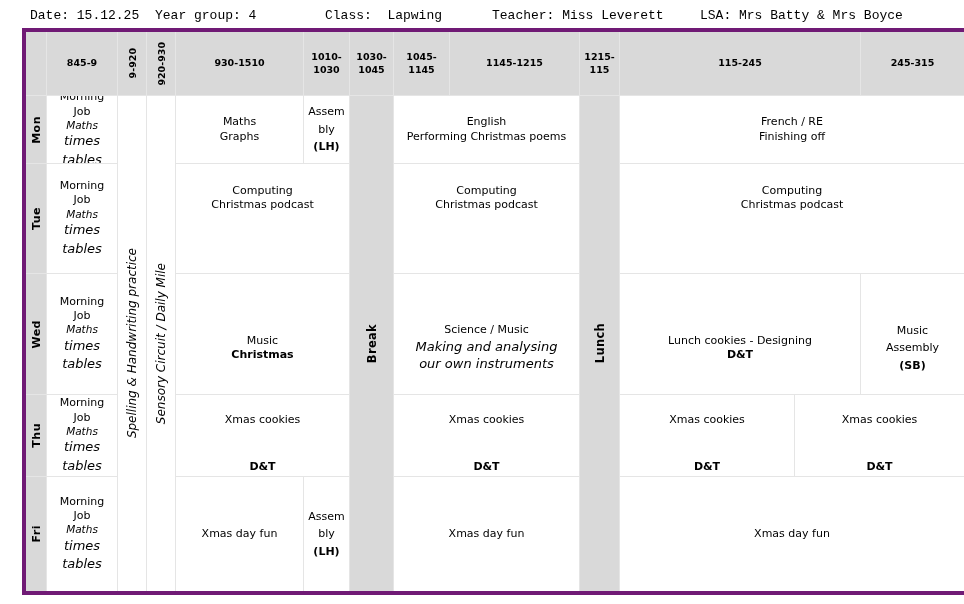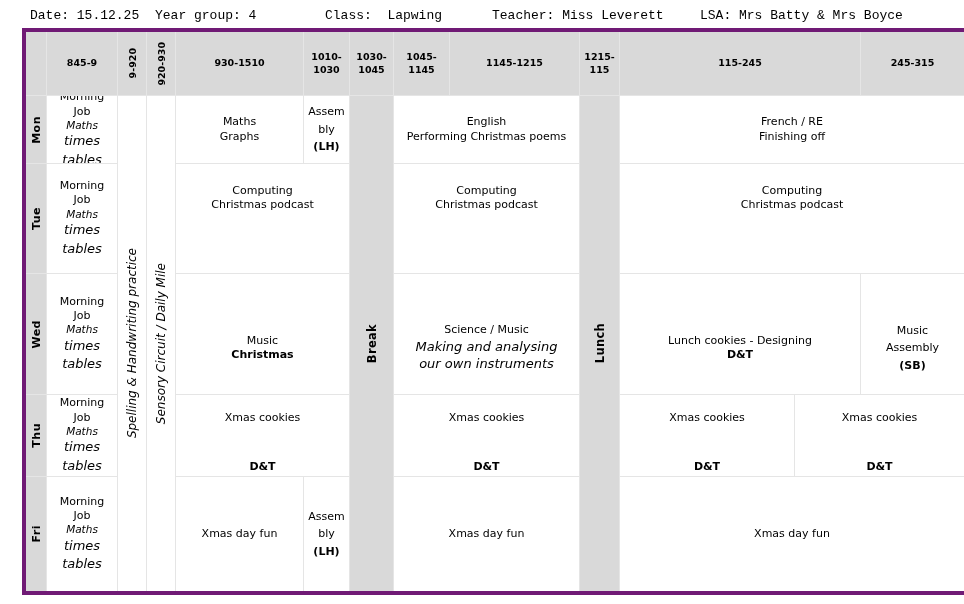--- a/index.html
+++ b/index.html
@@ -37,21 +37,21 @@
   .s.bold{font-weight:bold;}
   .s.sm{font-size:13px;max-width:150px;line-height:1.35;font-style:italic;}
   .it{font-style:italic;font-weight:normal;font-size:10.5px;}
   .tiny{font-style:italic;font-size:13px;line-height:1.4;}
   .th{font-weight:bold;font-size:9.5px;line-height:1.35;white-space:pre-line;}
   .vtext{writing-mode:vertical-rl;transform:rotate(180deg);}
   .vday{font-weight:bold;font-size:11px;letter-spacing:.5px;}
   .vth{font-weight:bold;font-size:9.5px;}
   .vroutine{font-style:italic;font-size:12px;}
   .vmeal{font-weight:bold;font-size:11.5px;letter-spacing:.3px;}
-  .pt16{justify-content:space-between;padding-top:16px;}
+  .pt16{justify-content:flex-end;padding-top:16px;gap:32px;}
   .pt20{justify-content:flex-start;padding-top:20px;}
   .pt30{justify-content:center;padding-top:30px;}
   .roomy .t,.roomy .s{line-height:1.6;}
   .wrapany .t{overflow-wrap:anywhere;max-width:38px;}
   .mj .t{max-width:54px;}
 </style>
 </head>
 <body>
 
 <span class="hdr hdr-date">Date: 15.12.25</span>

